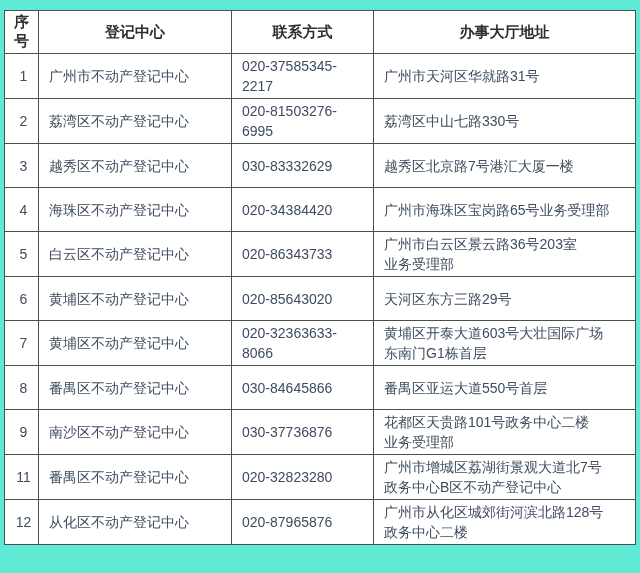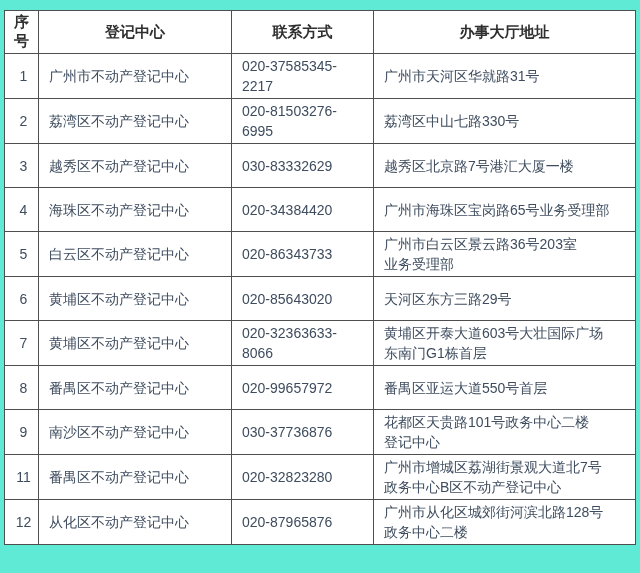--- a/index.html
+++ b/index.html
@@ -112,29 +112,29 @@
       <tr>
         <td class="col-no">7</td>
         <td class="col-center">黄埔区不动产登记中心</td>
         <td class="col-phone">020-32363633-8066</td>
         <td class="col-address">黄埔区开泰大道603号大壮国际广场
 东南门G1栋首层</td>
       </tr>
       <tr>
         <td class="col-no">8</td>
         <td class="col-center">番禺区不动产登记中心</td>
-        <td class="col-phone">020-99657972</td>
+        <td class="col-phone">030-84645866</td>
         <td class="col-address">番禺区亚运大道550号首层</td>
       </tr>
       <tr>
         <td class="col-no">9</td>
         <td class="col-center">南沙区不动产登记中心</td>
         <td class="col-phone">030-37736876</td>
         <td class="col-address">花都区天贵路101号政务中心二楼
-登记中心</td>
+业务受理部</td>
       </tr>
       <tr>
         <td class="col-no">11</td>
         <td class="col-center">番禺区不动产登记中心</td>
         <td class="col-phone">020-32823280</td>
         <td class="col-address">广州市增城区荔湖街景观大道北7号
 政务中心B区不动产登记中心</td>
       </tr>
       <tr>
         <td class="col-no">12</td>

